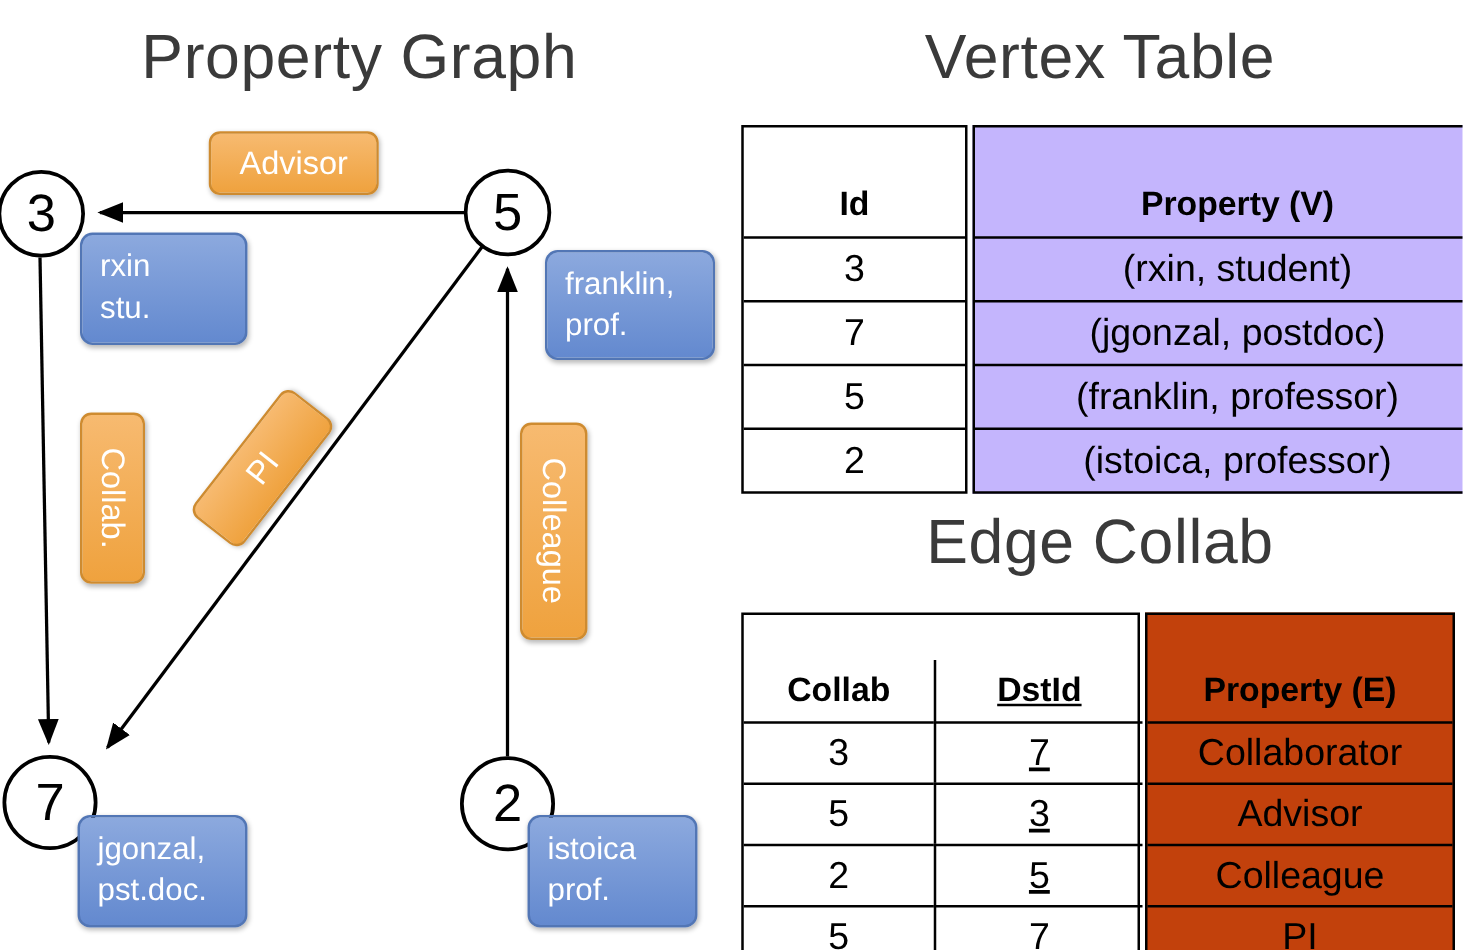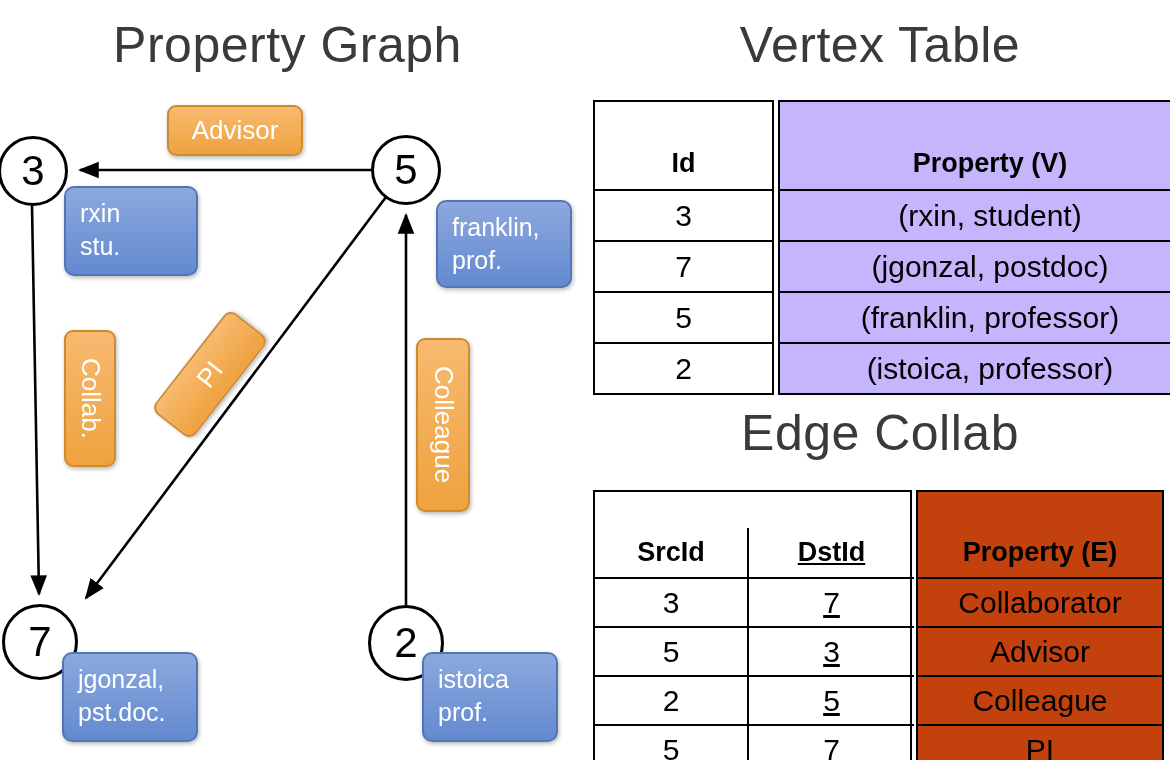--- a/index.html
+++ b/index.html
@@ -142,21 +142,21 @@
     <div class="cell vt-cell">(jgonzal, postdoc)</div>
     <div class="cell vt-cell">(franklin, professor)</div>
     <div class="cell vt-cell">(istoica, professor)</div>
   </div>
 </div>
 
 <h1 class="title et-title">Edge Collab</h1>
 
 <div class="table-wrap etable">
   <div class="tbox srcdst-col">
-    <div class="cell header et-cell row-first">SrcId</div>
+    <div class="cell header et-cell row-first">Collab</div>
     <div class="cell header et-cell row-first dst">DstId</div>
     <div class="cell et-cell">3</div>
     <div class="cell et-cell dst">7</div>
     <div class="cell et-cell">5</div>
     <div class="cell et-cell dst">3</div>
     <div class="cell et-cell">2</div>
     <div class="cell et-cell dst">5</div>
     <div class="cell et-cell">5</div>
     <div class="cell et-cell dst">7</div>
   </div>

